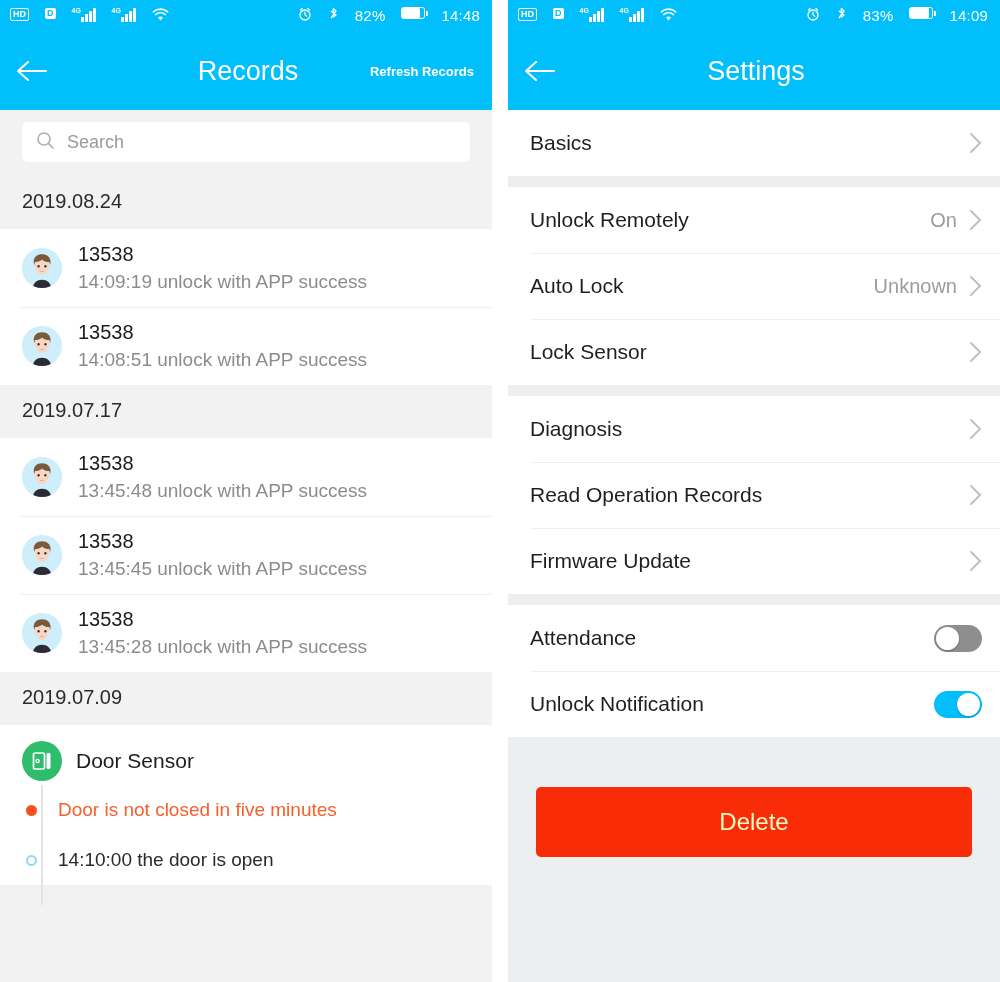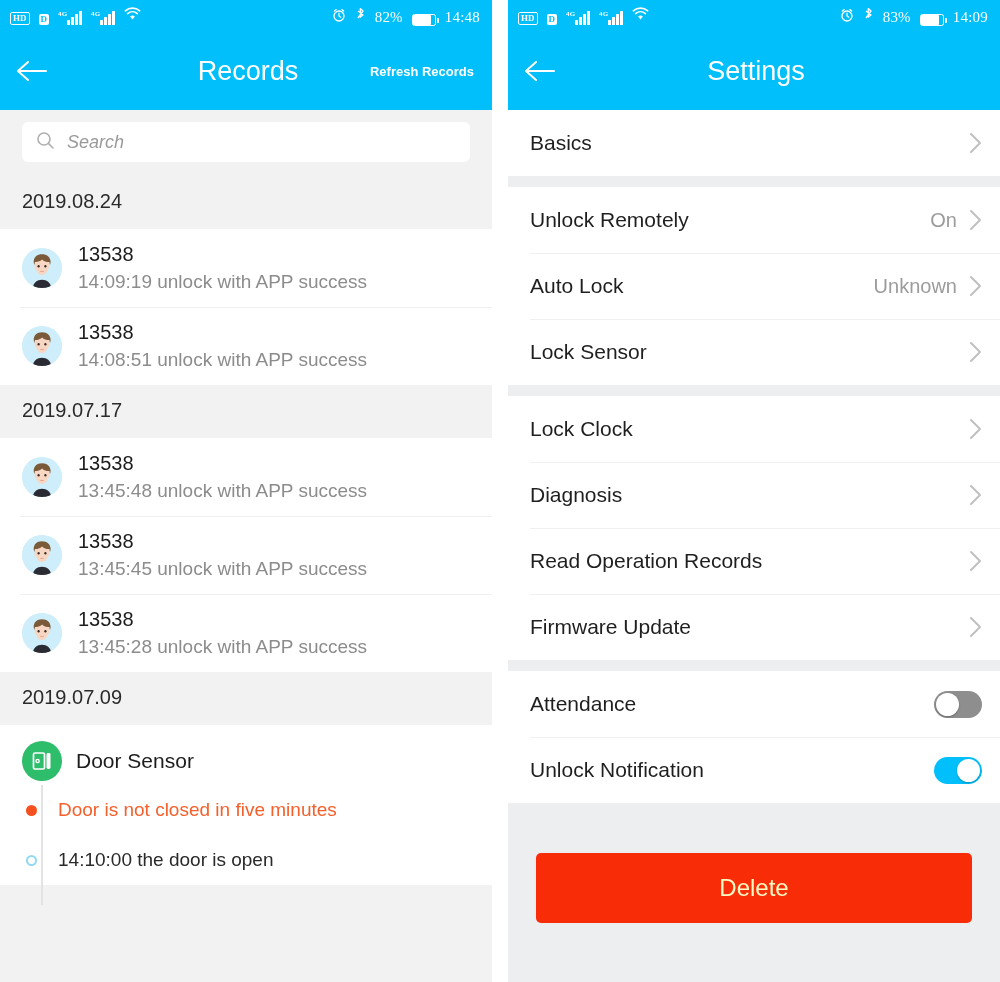--- a/index.html
+++ b/index.html
@@ -17,21 +17,21 @@
   .gap { width: 16px; height: 982px; background: #ffffff; }
   .panel-right { width: 492px; background: #f4f4f4; }
 
   
   .statusbar {
     height: 32px; background: #00bffb; color: #fff;
     display: flex; align-items: center; justify-content: space-between;
     padding: 0 12px 0 10px;
     font-size: 15px; letter-spacing: .2px;
   }
-  .sb-left, .sb-right { display: flex; align-items: flex-end; gap: 9px; font-family: Liberation Serif, serif; }
+  .sb-left, .sb-right { display: flex; align-items: flex-start; gap: 16px; }
   .hd-badge {
     font-size: 9px; font-weight: bold; line-height: 11px;
     border: 1.5px solid #fff; border-radius: 2px; padding: 0 2px;
     letter-spacing: 0;
   }
   .d-badge {
     font-size: 9px; font-weight: bold; line-height: 11px;
     background: #fff; color: #00bffb; border-radius: 2px;
     padding: 0 2px 0 2px; letter-spacing: 0;
   }
@@ -72,21 +72,21 @@
     margin-left: auto; margin-right: 18px; font-size: 13px; font-weight: bold;
     z-index: 2; cursor: pointer;
   }
 
   
   .search-wrap { padding: 12px 22px 14px 22px; background: #f2f2f2; }
   .search-box {
     height: 40px; background: #fff; border-radius: 6px;
     display: flex; align-items: center; padding: 0 14px; gap: 12px;
   }
-  .search-box .ph { color: #9a9a9a; font-size: 18px; font-style: italic; }
+  .search-box .ph { color: #9a9a9a; font-size: 18px; }
 
   
   .date-header {
     background: #f2f2f2; color: #2b2b2b; font-size: 20px;
     padding: 14px 0 16px 22px;
   }
   .rec-group { background: #ffffff; }
   .rec-row {
     display: flex; align-items: center; gap: 16px;
     padding: 14px 20px 14px 22px;
@@ -454,28 +454,20 @@
                 <path d="M2 2l9 9-9 9" stroke="#c0c0c0" stroke-width="2" fill="none" stroke-linecap="round" stroke-linejoin="round"></path>
               </svg>
             </span>
         </div>
       </div>
 
       <div class="sgap"></div>
 
       <div class="sgroup">
         <div class="srow">
-          <span class="srow-label">Lock Clock</span>
-          <span class="chev">
-              <svg width="13" height="22" viewBox="0 0 13 22">
-                <path d="M2 2l9 9-9 9" stroke="#c0c0c0" stroke-width="2" fill="none" stroke-linecap="round" stroke-linejoin="round"></path>
-              </svg>
-            </span>
-        </div>
-        <div class="srow">
           <span class="srow-label">Diagnosis</span>
           <span class="chev">
               <svg width="13" height="22" viewBox="0 0 13 22">
                 <path d="M2 2l9 9-9 9" stroke="#c0c0c0" stroke-width="2" fill="none" stroke-linecap="round" stroke-linejoin="round"></path>
               </svg>
             </span>
         </div>
         <div class="srow">
           <span class="srow-label">Read Operation Records</span>
           <span class="chev">

